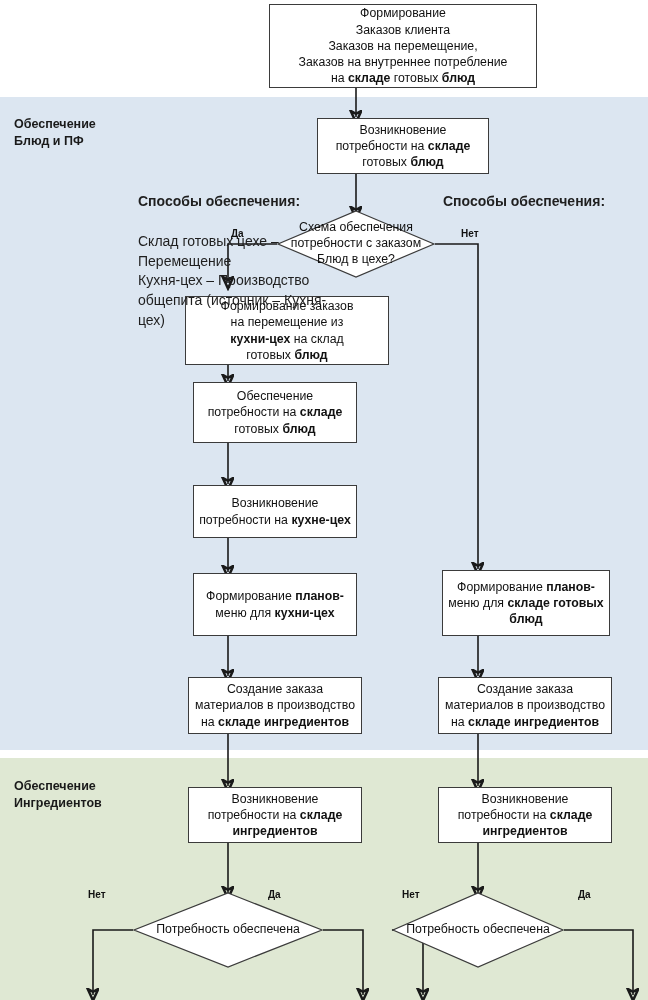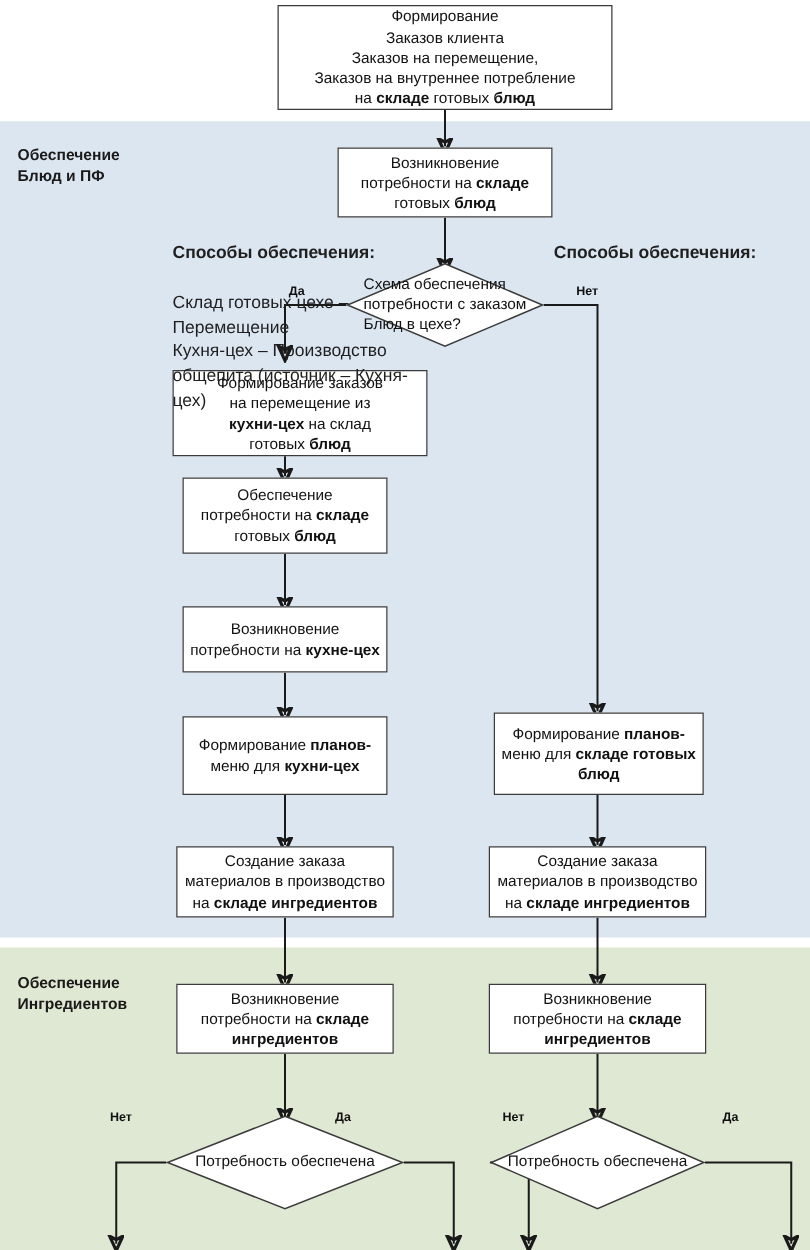--- a/index.html
+++ b/index.html
@@ -37,32 +37,34 @@
     background:#ffffff;
     border:1.2px solid #3b3b3b;
     display:flex;
     align-items:center;
     justify-content:center;
     text-align:center;
     font-size:12.3px;
     line-height:1.32;
     color:#111111;
     padding:2px 4px;
+    margin-left:47px;
   }
   .node .t{display:block;white-space:pre-line;}
   .node b{font-weight:bold;text-align:center;}
 
   
   .diamond-wrap{position:absolute;}
   .diamond-wrap svg{display:block;overflow:visible;}
   .diamond-text{
     position:absolute;
     left:0;top:0;
     width:100%;height:100%;
     display:flex;align-items:center;justify-content:center;
+    text-align:center;
     font-size:12.3px;
     line-height:1.3;
     color:#111111;
     white-space:pre-line;
     pointer-events:none;
   }
 
   
   .note{
     position:absolute;

